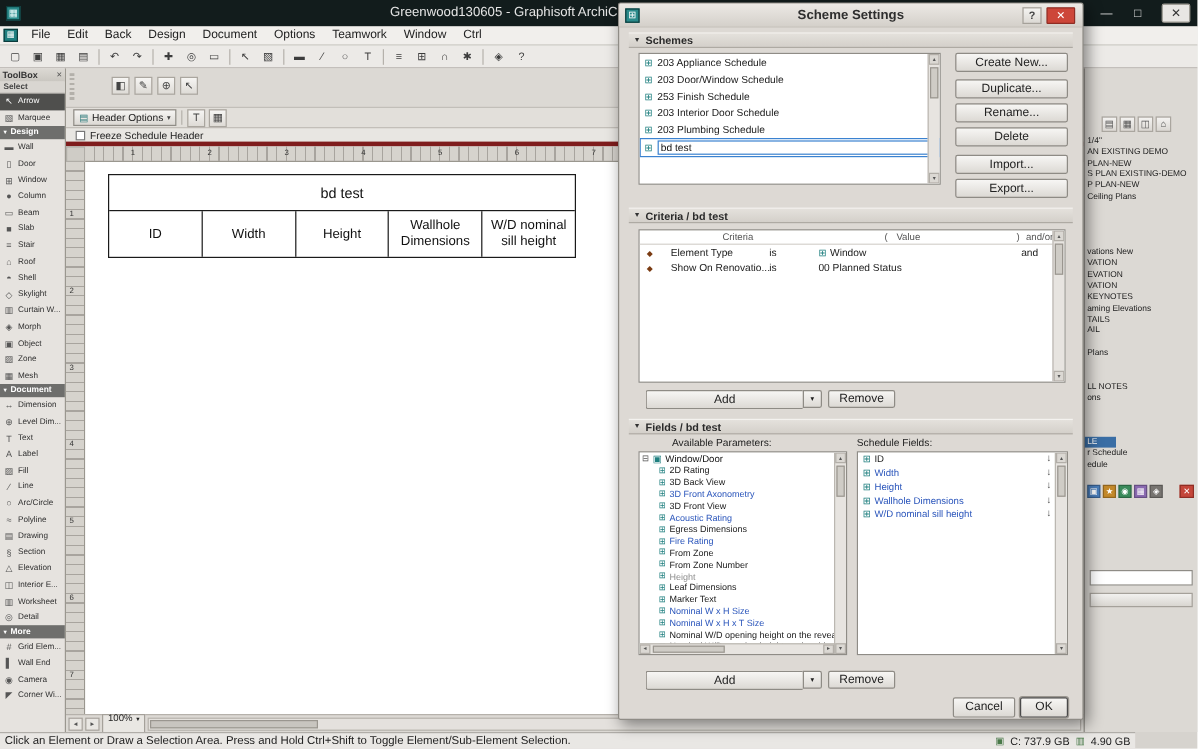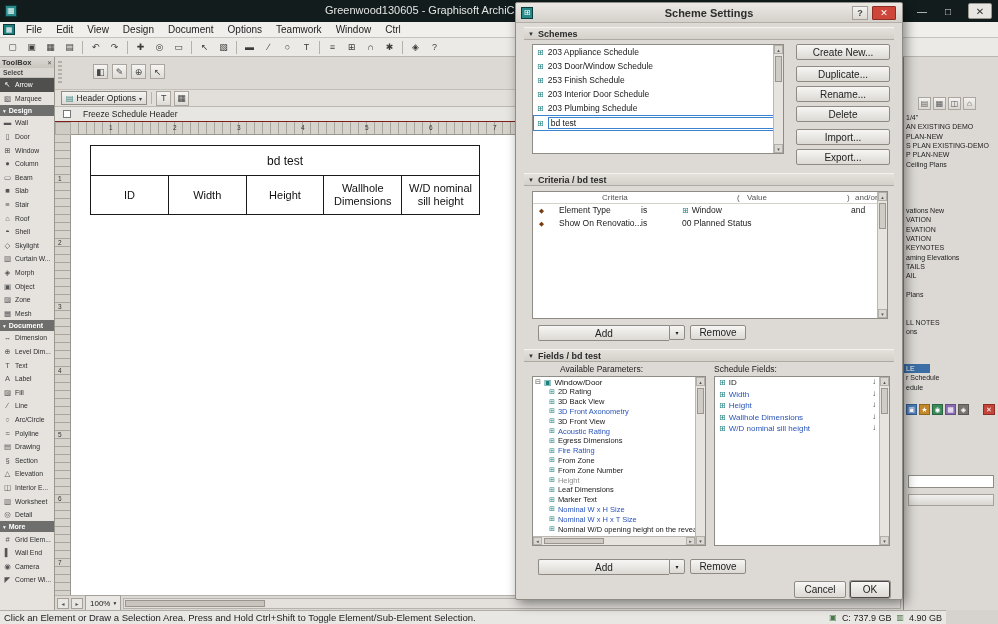--- a/index.html
+++ b/index.html
@@ -38,39 +38,39 @@
 #mini-bar{position:absolute;left:0;top:0;width:848px;height:33px;background:#dcd9d4;border-bottom:1px solid #c2bfb9;}
 #mini-grip{position:absolute;left:3px;top:4px;width:4px;height:24px;background:repeating-linear-gradient(#b3b0aa 0 2px,transparent 2px 4px);}
 #mini-icons{position:absolute;left:38px;top:7px;display:flex;gap:4px;}
 .mini-btn{width:15px;height:15px;border:1px solid #aaa69f;background:linear-gradient(#f6f5f3,#dedbd6);display:flex;align-items:center;justify-content:center;font-size:9px;color:#444;}
 #ho-row{position:absolute;left:0;top:33px;width:848px;height:17px;background:#e2dfda;border-bottom:1px solid #bbb7b1;display:flex;align-items:center;gap:4px;padding-left:6px;}
 #ho-btn{height:14px;display:flex;align-items:center;gap:3px;border:1px solid #8f8c86;background:linear-gradient(#f6f5f3,#dcd9d4);font-size:8.5px;padding:0 4px;color:#222;}
 #ho-btn .ic{font-size:8px;color:#2a7a7a;}
 #ho-btn .ar{font-size:6px;color:#444;}
 #ho-sep{width:1px;height:12px;background:#b5b1ab;}
 #ho-icons{display:flex;gap:3px;}
-#freeze-row{position:absolute;left:0;top:50px;width:848px;height:15px;background:#e8e6e2;border-bottom:1px solid #7f1d1d;display:flex;align-items:center;gap:12px;padding-left:8px;}
+#freeze-row{position:absolute;left:0;top:50px;width:848px;height:15px;background:#e8e6e2;border-bottom:4px solid #7f1d1d;display:flex;align-items:center;gap:4px;padding-left:8px;}
 #freeze-box{width:8px;height:8px;background:#fff;border:1px solid #777;}
 #freeze-label{font-size:8.5px;color:#222;}
 #ruler-corner{position:absolute;left:0;top:65px;width:16px;height:13px;background:#cfccc6;border:1px solid #b0ada7;}
 #ruler-h{position:absolute;left:16px;top:65px;width:832px;height:13px;background:#d6d3cd;border-bottom:1px solid #9a978f;background-image:repeating-linear-gradient(to right,transparent 0 7px,#a8a49e 7px 8px);}
 .rn-h{position:absolute;top:2px;font-size:6.5px;color:#333;}
 #ruler-v{position:absolute;left:0;top:78px;width:16px;height:460px;background:#d6d3cd;border-right:1px solid #9a978f;background-image:repeating-linear-gradient(to bottom,transparent 0 7px,#a8a49e 7px 8px);}
 .rn-v{position:absolute;left:3px;font-size:6.5px;color:#333;}
 #canvas{position:absolute;left:16px;top:78px;width:832px;height:460px;background:#fff;}
 
 #sched-table{position:absolute;left:19px;top:10px;width:390px;border:1px solid #1a1a1a;background:#fff;}
 #tbl-title{height:30px;border-bottom:1px solid #1a1a1a;display:flex;align-items:center;justify-content:center;font-size:12px;color:#111;}
 #tbl-hdr{display:flex;height:38px;}
 .th{flex:1;border-right:1px solid #1a1a1a;display:flex;align-items:center;justify-content:center;text-align:center;font-size:11px;line-height:1.15;color:#111;padding:0 2px;}
 .th:last-child{border-right:none;}
 
 #draw-bottom{position:absolute;left:0;top:538px;width:848px;height:15px;background:#dcd9d4;border-top:1px solid #b5b1ab;display:flex;align-items:center;gap:2px;padding-left:2px;}
 .db-btn{width:12px;height:11px;border:1px solid #a5a19a;background:#e9e7e3;font-size:6px;color:#555;display:flex;align-items:center;justify-content:center;}
-#zoom-btn{height:14px;border:1px solid #a5a19a;background:#e9e7e3;font-size:8px;padding:7px 4px;display:flex;align-items:center;gap:3px;color:#222;}
+#zoom-btn{height:14px;border:1px solid #a5a19a;background:#e9e7e3;font-size:8px;padding:7px 4px;display:flex;align-items:flex-end;gap:3px;color:#222;}
 #zoom-btn .ar{font-size:5.5px;}
 #hscroll{flex:1;height:11px;background:#e4e1dd;border:1px solid #b5b1ab;position:relative;margin-right:2px;}
 #hscroll .thumb{position:absolute;left:1px;top:1px;width:140px;height:7px;background:#c8c5bf;border:1px solid #9a968f;}
 
 #navigator{left:903px;top:57px;width:95px;height:553px;background:#dcd9d4;border-left:1px solid #8f8c86;}
 #nav-top{position:absolute;left:0;top:38px;width:95px;height:16px;display:flex;gap:2px;padding-left:14px;align-items:center;}
 .nav-ic{width:13px;height:13px;border:1px solid #aaa69f;background:linear-gradient(#f4f3f1,#dad7d2);font-size:8px;color:#555;display:flex;align-items:center;justify-content:center;}
 #nav-list{position:absolute;left:0;top:56px;width:95px;}
 .nav-row{height:9.3px;font-size:7px;color:#1c1c1c;padding-left:2px;white-space:nowrap;overflow:hidden;display:flex;align-items:center;}
 .nav-row.sel{background:#3a6ea5;color:#fff;width:26px;}
@@ -155,21 +155,21 @@
     <div id="win-min" class="winctl">—</div>
     <div id="win-max" class="winctl">□</div>
     <div id="win-close" class="winctl">✕</div>
   </div>
 
   <div id="menubar" class="abs">
     <div id="menu-app-icon">▦</div>
     <div id="menu-items" style="display:flex;">
         <div class="menu-item">File</div>
         <div class="menu-item">Edit</div>
-        <div class="menu-item">View</div>
+        <div class="menu-item">Back</div>
         <div class="menu-item">Design</div>
         <div class="menu-item">Document</div>
         <div class="menu-item">Options</div>
         <div class="menu-item">Teamwork</div>
         <div class="menu-item">Window</div>
         <div class="menu-item">Ctrl</div>
       </div>
   </div>
 
   <div id="toolbar" class="abs">

